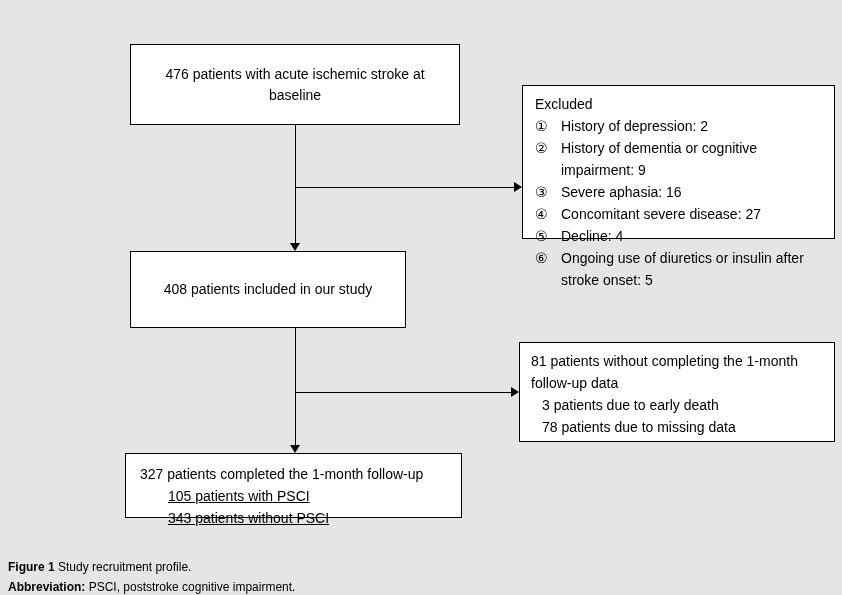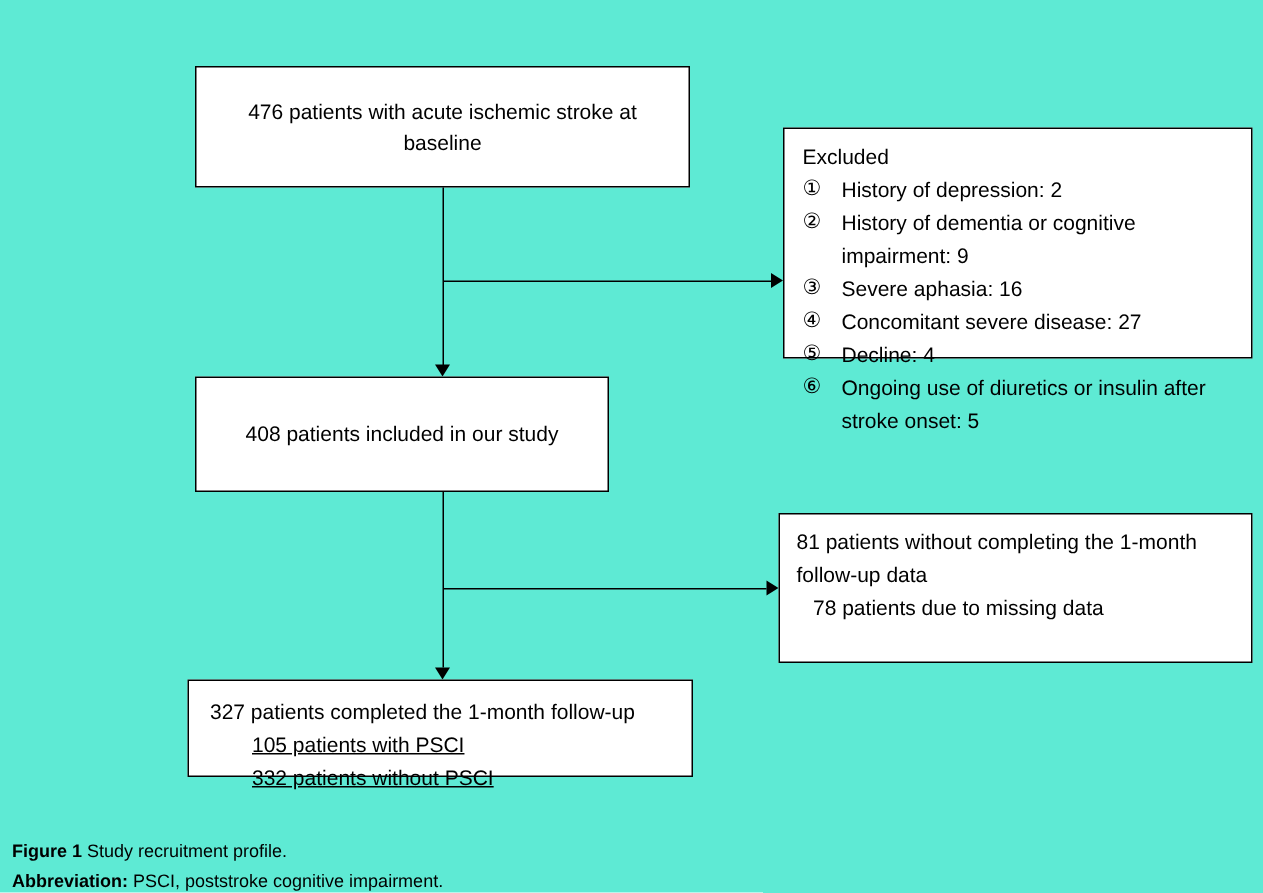--- a/index.html
+++ b/index.html
@@ -4,21 +4,21 @@
 <style>
   html, body {
     margin: 0;
     padding: 0;
     background: #ffffff;
   }
   #figure-canvas {
     position: relative;
     width: 842px;
     height: 595px;
-    background: #5eead4;
+    background: #e5e5e5;
     font-family: "Liberation Sans", "DejaVu Sans", sans-serif;
     color: #000000;
     overflow: hidden;
   }
   .flow-box {
     position: absolute;
     border: 1px solid #000000;
     background: #ffffff;
     font-size: 14px;
     line-height: 21px;
@@ -131,27 +131,28 @@
     <span>408 patients included in our study</span>
   </div>
 
   <div id="vline-2" class="line-v"></div>
   <div id="arrow-into-completed" class="arrow-down"></div>
   <div id="hline-2" class="line-h"></div>
   <div id="arrow-into-dropout" class="arrow-right"></div>
 
   <div id="box-dropout" class="flow-box">
     <div>81 patients without completing the 1-month follow-up data</div>
+    <div class="indent-line-sm">3 patients due to early death</div>
     <div class="indent-line-sm">78 patients due to missing data</div>
   </div>
 
   <div id="box-completed" class="flow-box">
     <div>327 patients completed the 1-month follow-up</div>
     <div class="indent-line">105 patients with PSCI</div>
-    <div class="indent-line">332 patients without PSCI</div>
+    <div class="indent-line">343 patients without PSCI</div>
   </div>
 
   <div id="caption">
     <div>
       <span class="caption-label">Figure 1</span><span> Study recruitment profile.</span>
     </div>
     <div>
       <span class="caption-label">Abbreviation:</span><span> PSCI, poststroke cognitive impairment.</span>
     </div>
   </div>

